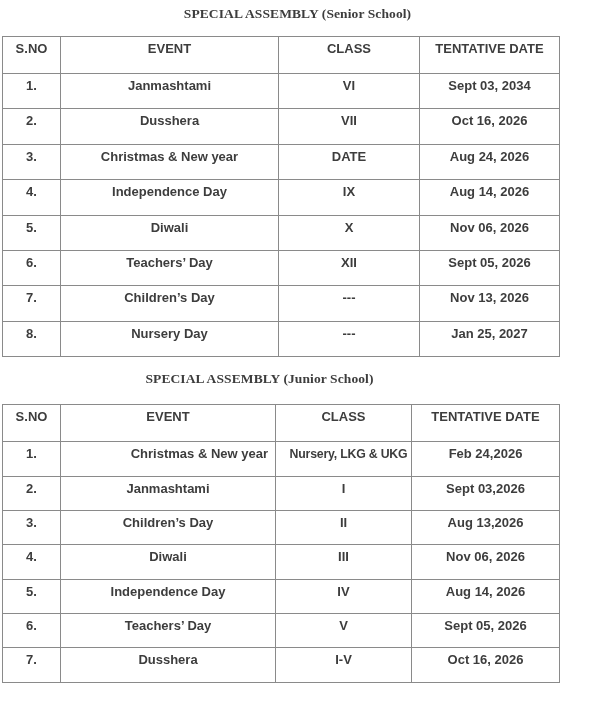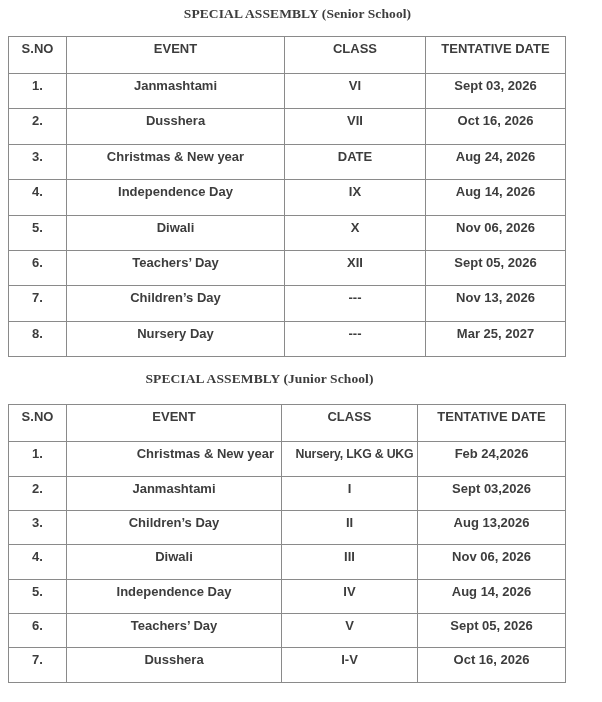--- a/index.html
+++ b/index.html
@@ -26,21 +26,21 @@
     font-family: Liberation Serif, serif;
   }
   .doc-title.junior {
     position: relative;
     left: -38px;
     margin-top: 14px;
   }
   table.assembly {
     border-collapse: collapse;
     table-layout: fixed;
-    margin-left: 8px;
+    margin-left: 2px;
     width: 557px;
   }
   table.senior { margin-top: 14px; }
   table.junior-table { margin-top: 17px; }
   th, td {
     box-sizing: border-box;
     border: 1px solid #8a8a8a;
     font-size: 13px;
     font-weight: bold;
     color: #3d3d3d;
@@ -77,21 +77,21 @@
         <th>EVENT</th>
         <th>CLASS</th>
         <th>TENTATIVE DATE</th>
       </tr>
     </thead>
     <tbody>
       <tr>
         <td>1.</td>
         <td>Janmashtami</td>
         <td>VI</td>
-        <td>Sept 03, 2026</td>
+        <td>Sept 03, 2034</td>
       </tr>
       <tr>
         <td>2.</td>
         <td>Dusshera</td>
         <td>VII</td>
         <td>Oct 16, 2026</td>
       </tr>
       <tr>
         <td>3.</td>
         <td>Christmas &amp; New year</td>
@@ -119,21 +119,21 @@
       <tr>
         <td>7.</td>
         <td>Children’s Day</td>
         <td>---</td>
         <td>Nov 13, 2026</td>
       </tr>
       <tr>
         <td>8.</td>
         <td>Nursery Day</td>
         <td>---</td>
-        <td>Mar 25, 2027</td>
+        <td>Jan 25, 2027</td>
       </tr>
     </tbody>
   </table>
 
   <div class="doc-title junior">SPECIAL ASSEMBLY (Junior School)</div>
 
   <table class="assembly junior-table">
     <colgroup>
       <col style="width:58px">
         <col style="width:215px">

